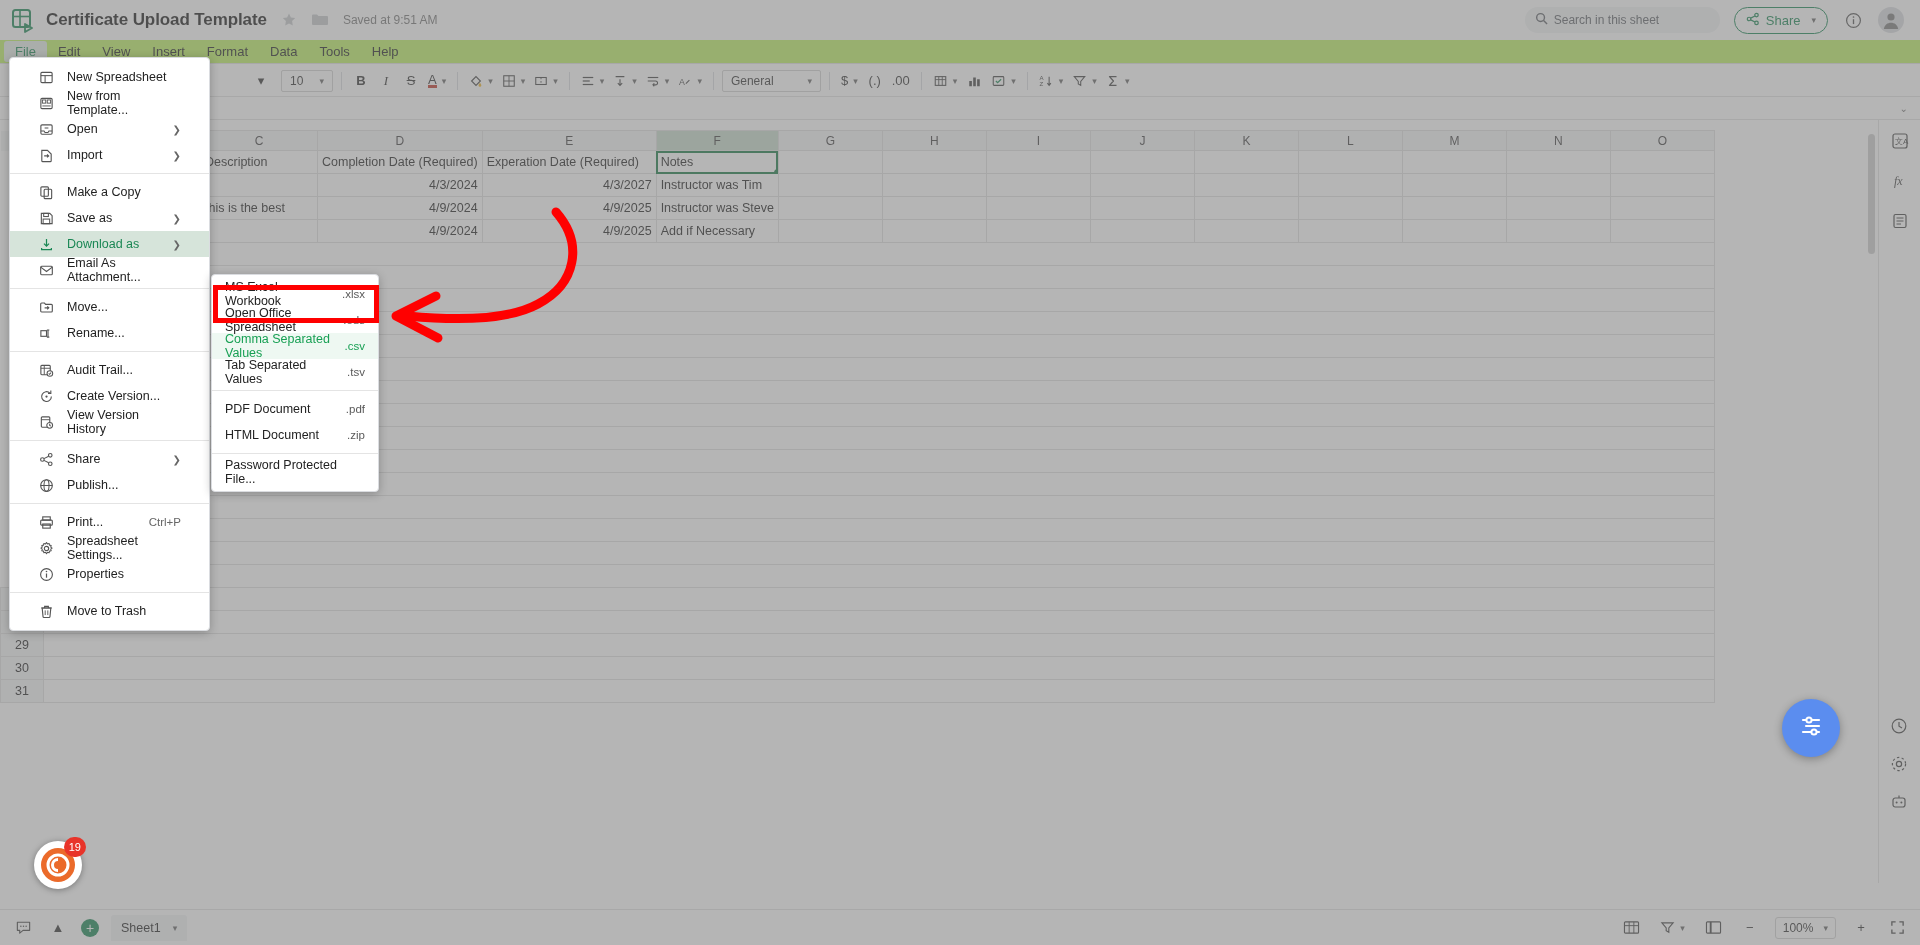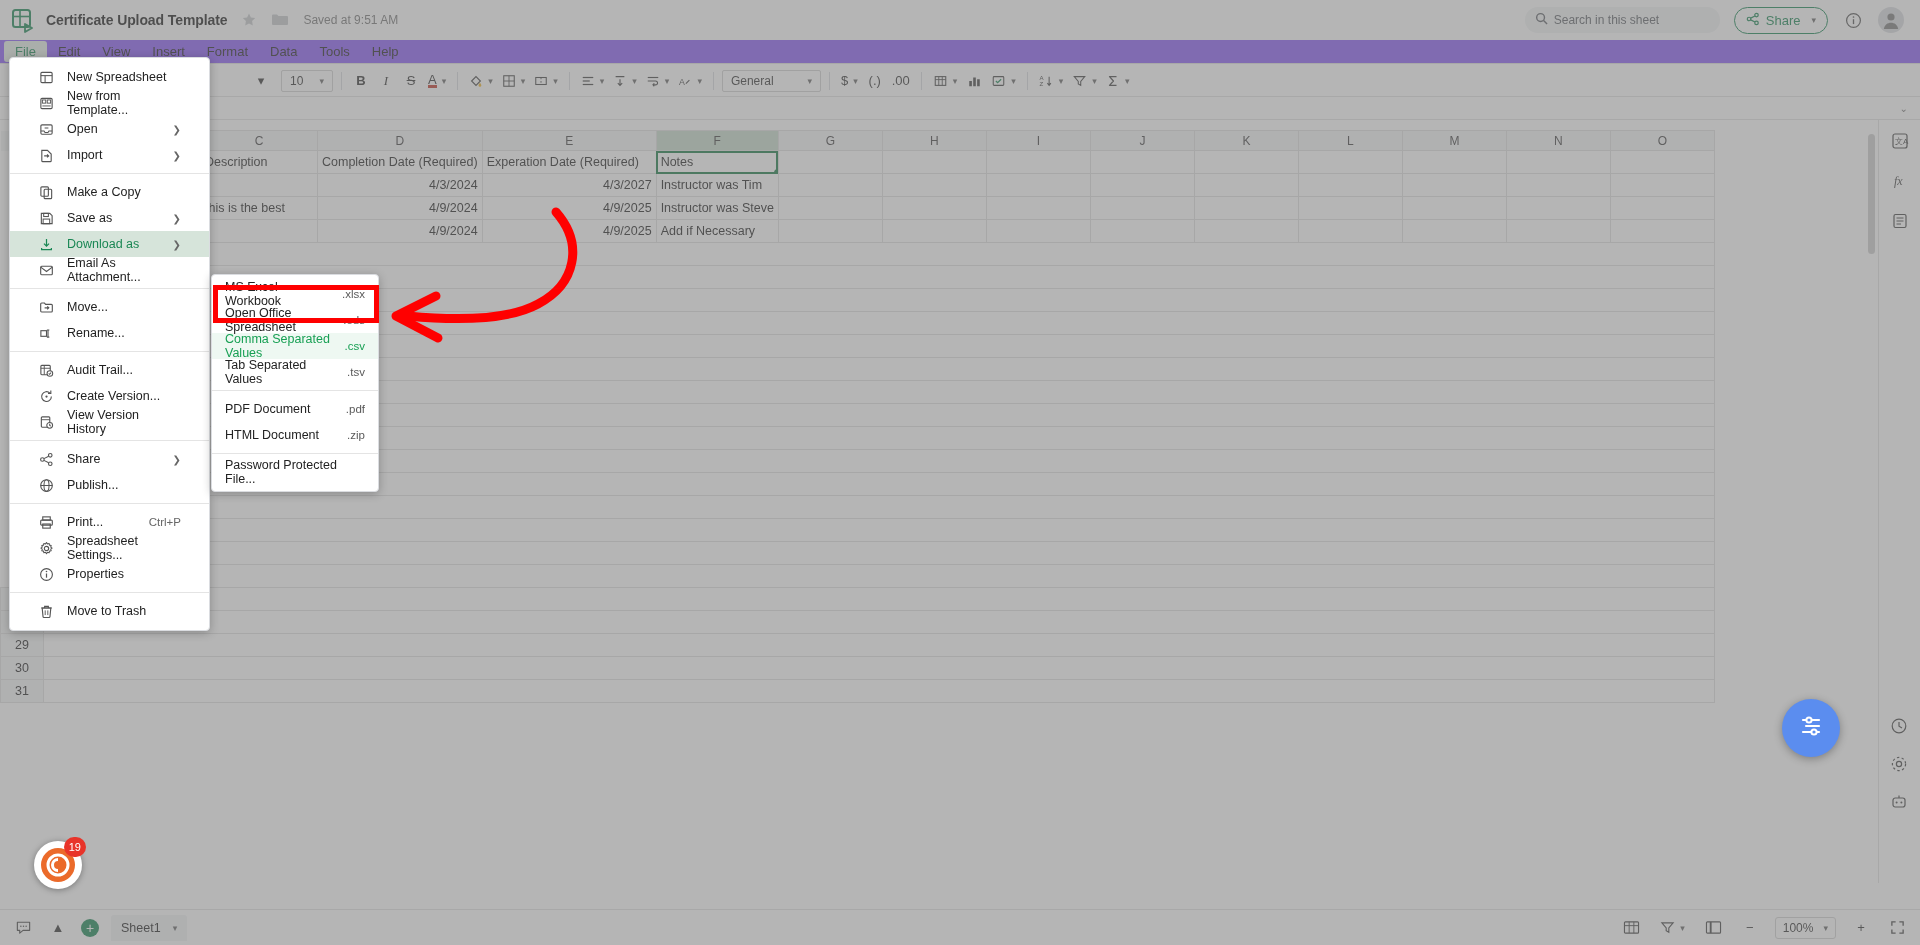--- a/index.html
+++ b/index.html
@@ -20,21 +20,21 @@
   }
 
   
   .titlebar {
     position: absolute; top: 0; left: 0; width: 1920px; height: 40px;
     display: flex; align-items: center; padding-left: 10px;
     background: #fff;
   }
   .app-logo { width: 26px; height: 26px; margin-right: 10px; flex: none; }
   .doc-title {
-    font-size: 14px; font-weight: bold; color: #1b1b1b; letter-spacing: -0.1px;
+    font-size: 17px; font-weight: bold; color: #1b1b1b; letter-spacing: -0.1px;
   }
   .title-icon { margin-left: 14px; opacity: .55; display: flex; align-items: center; }
   .saved-text { margin-left: 14px; font-size: 12px; color: #787878; }
 
   .tb-right { margin-left: auto; display: flex; align-items: center; padding-right: 16px; gap: 14px; }
   .search-box {
     width: 195px; height: 26px; background: #f1f3f4; border-radius: 14px;
     display: flex; align-items: center; padding: 0 10px; gap: 6px;
   }
   .search-box .ph { font-size: 12px; color: #5f6368; }
@@ -45,21 +45,21 @@
   }
   .circ-icon { width: 22px; height: 22px; display: flex; align-items: center; justify-content: center; }
   .avatar {
     width: 26px; height: 26px; border-radius: 50%; background: #dadce0;
     display: flex; align-items: center; justify-content: center;
   }
 
   
   .menubar {
     position: absolute; top: 40px; left: 0; width: 1920px; height: 24px;
-    display: flex; align-items: center; padding-left: 4px; background: #8b5cf6;
+    display: flex; align-items: center; padding-left: 4px; background: #bef264;
     border-bottom: 1px solid #e3e3e3;
   }
   .menubar .mi {
     font-size: 13px; color: #222; padding: 3px 11px; border-radius: 3px;
   }
   .menubar .mi.active { background: #e6efe9; color: #1a8754; }
 
   
   .toolbar {
     position: absolute; top: 65px; left: 0; width: 1920px; height: 32px;

